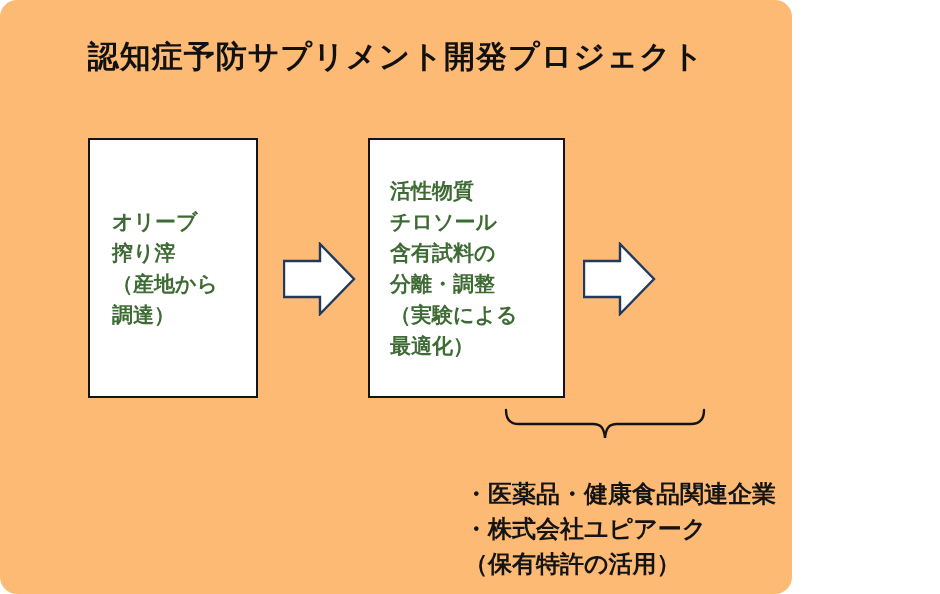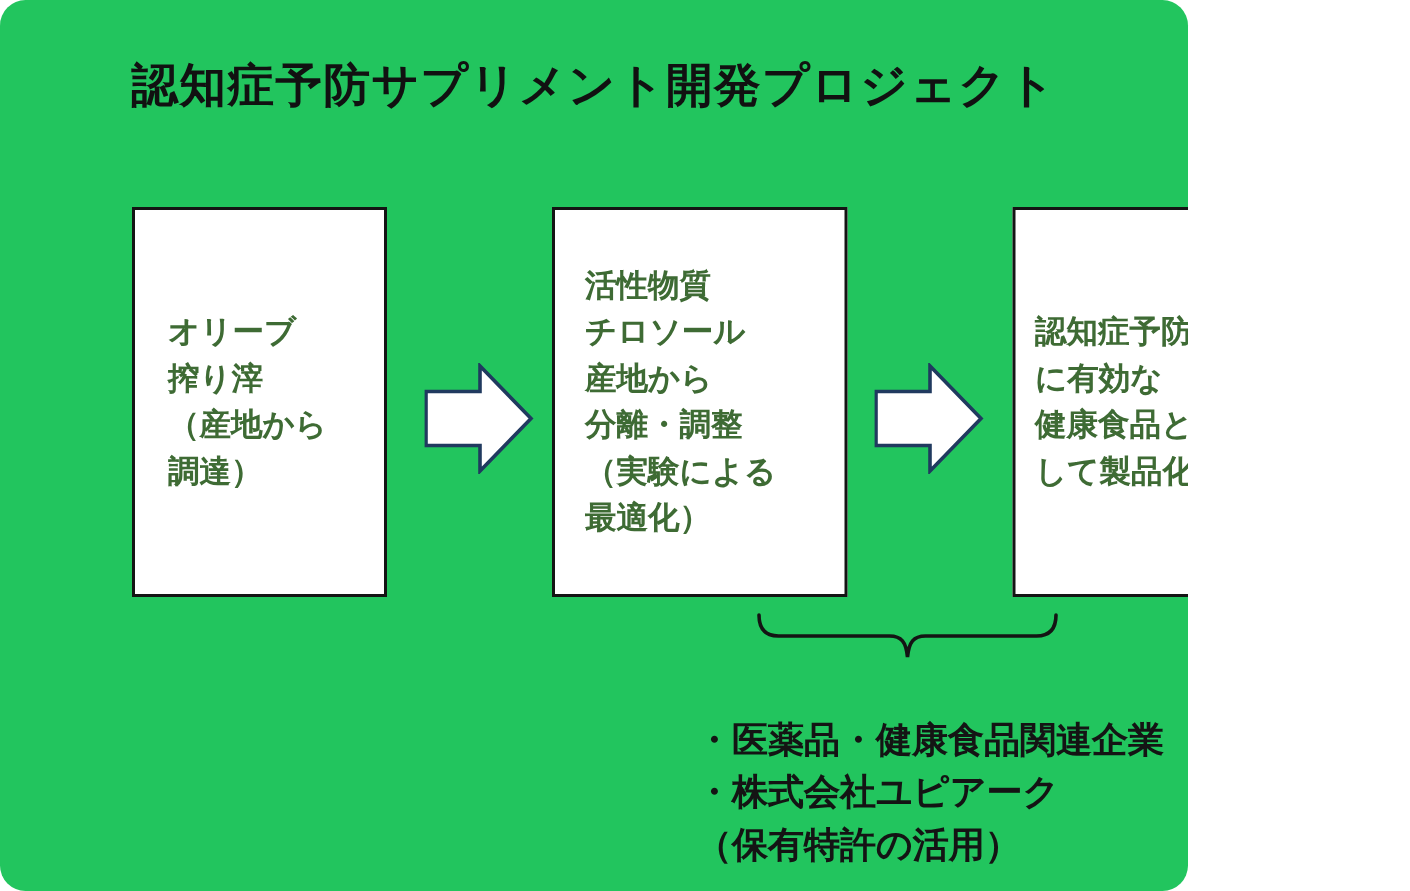--- a/index.html
+++ b/index.html
@@ -1,19 +1,19 @@
 <!DOCTYPE html>
 <html><head>
 <meta charset="utf-8">
 <style>
   html,body{margin:0;padding:0;background:#ffffff;}
   .canvas{
     position:relative;
     width:792px;height:594px;
-    background:#22c55e;
+    background:#fdba74;
     font-family:"Liberation Sans","DejaVu Sans",sans-serif;
     overflow:hidden;
     border-radius:17px;
   }
   .title{
     position:absolute;
     top:36px;left:0;width:100%;
     text-align:center;
     font-size:31px;
     font-weight:700;
@@ -81,36 +81,30 @@
 調達）</div>
   </div>
 
   <svg class="flow-arrow arrow-1" viewBox="0 0 74 74" xmlns="http://www.w3.org/2000/svg">
     <path d="M1,19 L37,19 L37,2 L71,37 L37,72 L37,55 L1,55 Z" fill="#ffffff" stroke="#203A5F" stroke-width="2.4" stroke-linejoin="miter"></path>
   </svg>
 
   <div class="process-box box-2">
     <div class="box-label">活性物質
 チロソール
-産地から
+含有試料の
 分離・調整
 （実験による
 最適化）</div>
   </div>
 
   <svg class="flow-arrow arrow-2" viewBox="0 0 74 74" xmlns="http://www.w3.org/2000/svg">
     <path d="M1,19 L37,19 L37,2 L71,37 L37,72 L37,55 L1,55 Z" fill="#ffffff" stroke="#203A5F" stroke-width="2.4" stroke-linejoin="miter"></path>
   </svg>
 
-  <div class="process-box box-3">
-    <div class="box-label">認知症予防
-に有効な
-健康食品と
-して製品化</div>
-  </div>
 
   <svg class="brace" viewBox="0 0 204 34" xmlns="http://www.w3.org/2000/svg">
     <path d="M3,3 C3,13 8,17 16,17 L90,17 C98,17 101,21 102,31 C103,21 106,17 114,17 L188,17 C196,17 201,13 201,3" fill="none" stroke="#141414" stroke-width="2.4" stroke-linecap="round"></path>
   </svg>
 
   <div class="note">・医薬品・健康食品関連企業
 ・株式会社ユピアーク
 （保有特許の活用）</div>
 
 </div>

